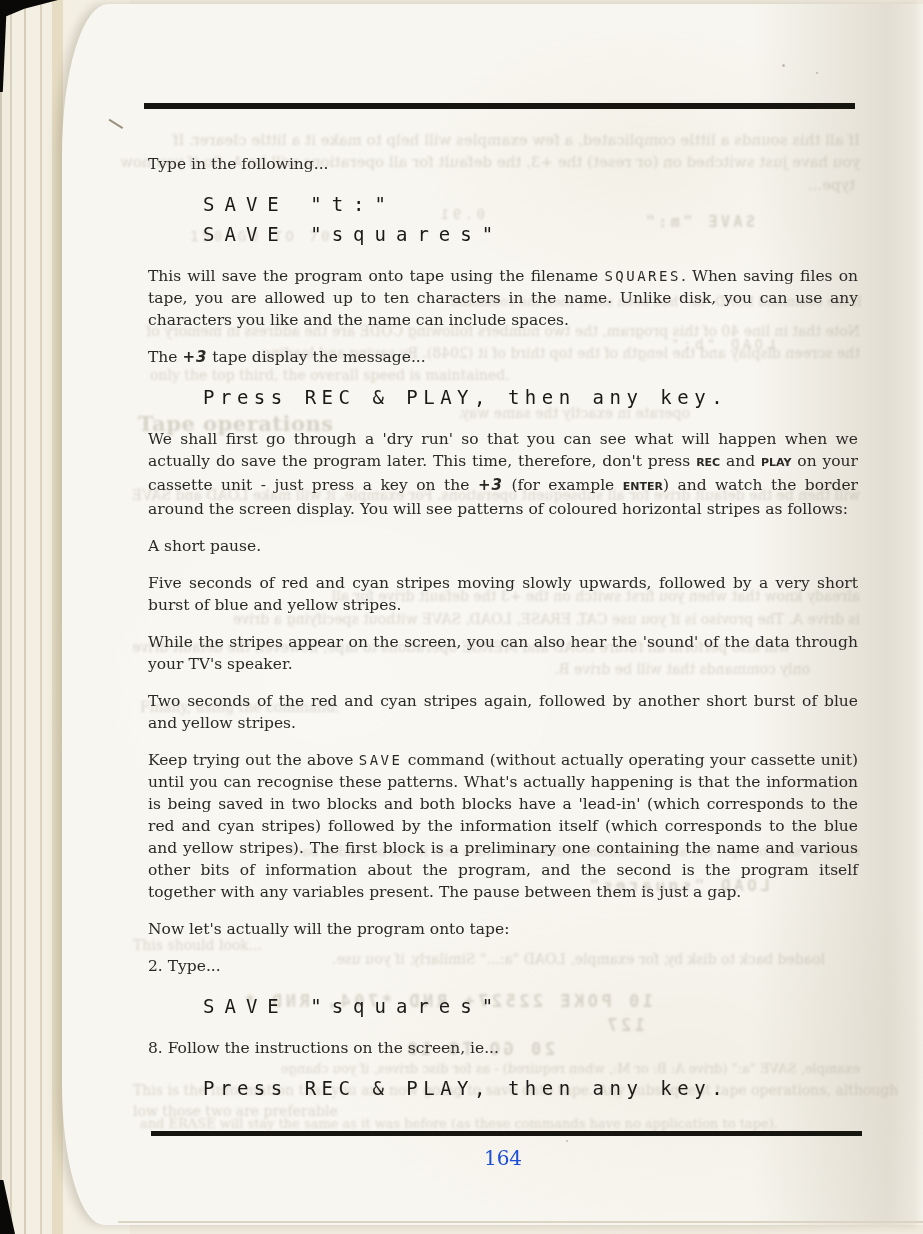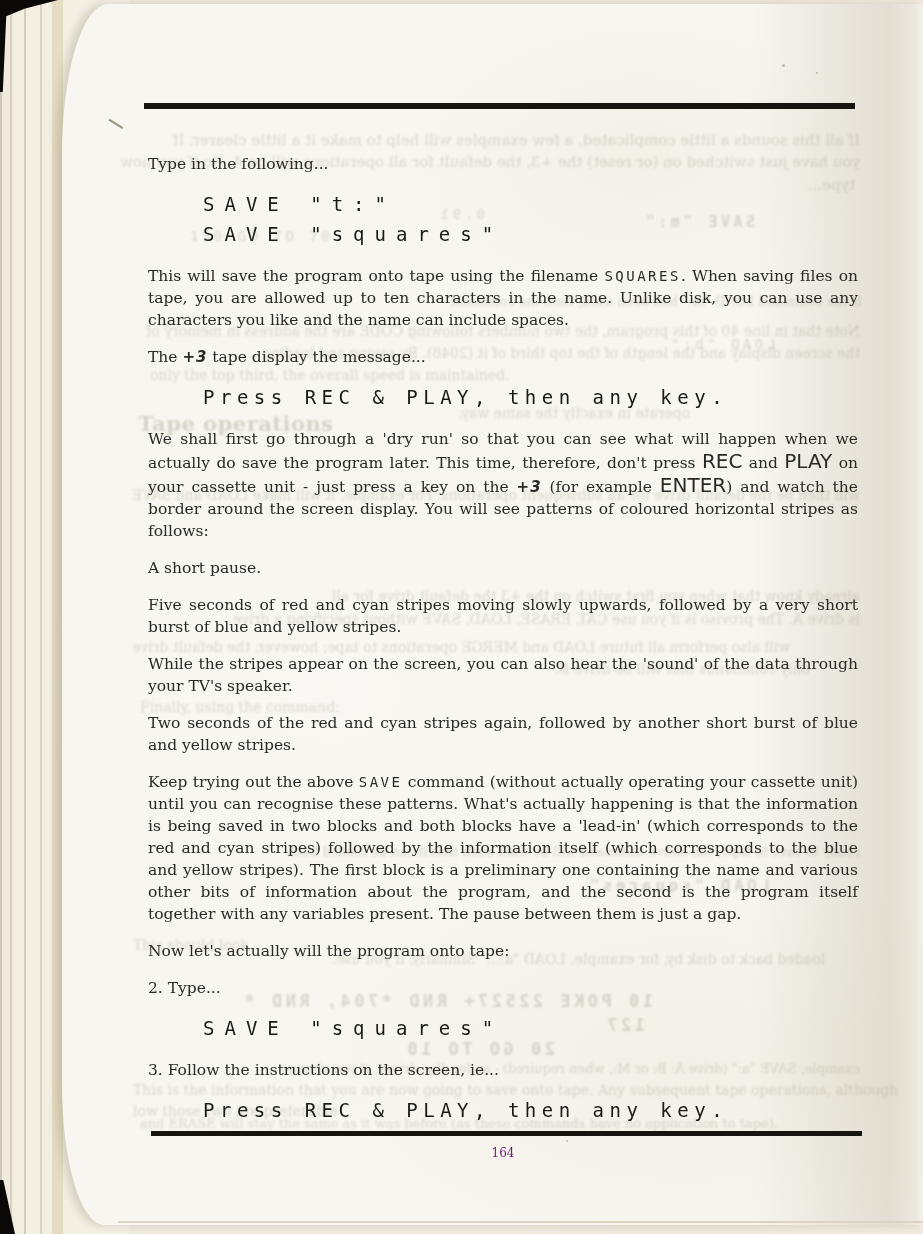--- a/index.html
+++ b/index.html
@@ -47,29 +47,29 @@
     transform:rotate(32deg);}
   .speck{position:absolute;width:3px;height:3px;border-radius:50%;background:#8e8672;opacity:.5;}
   
   .top-rule{position:absolute;left:144px;top:103px;width:711px;height:6px;background:#16150f;}
   .bottom-rule{position:absolute;left:151px;top:1131px;width:711px;height:5px;background:#16150f;}
   
   #content{position:absolute;left:148px;top:138px;width:710px;color:#2b2925;}
   .para{font-size:15.5px;line-height:22px;margin:15px 0 9px 0;}
   .para.just{text-align:justify;}
   .tok-mono{font-family:"DejaVu Sans Mono",monospace;font-weight:normal;font-size:14px;letter-spacing:2.5px;}
-  .tok-bold{font-family:"DejaVu Sans",sans-serif;font-weight:normal;font-size:20px;}
+  .tok-bold{font-family:"DejaVu Sans",sans-serif;font-weight:bold;font-size:11px;}
   .tok-plus3{font-family:"DejaVu Sans",sans-serif;font-weight:bold;font-style:italic;font-size:15px;letter-spacing:1px;}
   .codeblock{margin:14px 0 16px 55px;color:#1b1a16;}
   .codeblock .code-line{font-family:"DejaVu Sans Mono",monospace;font-size:19px;line-height:30px;white-space:nowrap;}
   .codeblock.wide .code-line{letter-spacing:10px;}
   .codeblock.norm .code-line{letter-spacing:5.5px;}
   
   .page-number{position:absolute;left:148px;top:1146px;width:710px;text-align:center;
-    font-size:12px;color:#701a75;}
+    font-size:20px;color:#1d4ed8;}
   
   #ghosts{position:absolute;inset:0;pointer-events:none;}
   .ghost{position:absolute;color:#8f8876;opacity:.30;filter:blur(1.1px);
     font-family:"DejaVu Serif",serif;white-space:nowrap;overflow:visible;}
   .ghost.m{transform:scaleX(-1);}
   .ghost.mono{font-family:"DejaVu Sans Mono",monospace;letter-spacing:3.5px;}
   .ghost.b{font-weight:bold;}
   .ghost.slab{font-weight:bold;letter-spacing:.5px;opacity:.32;}
 </style>
 </head>
@@ -129,21 +129,21 @@
     <div class="para"><span>A short pause.</span></div>
     <div class="para just"><span>Five seconds of red and cyan stripes moving slowly upwards, followed by a very short burst of blue and yellow stripes.</span></div>
     <div class="para just"><span>While the stripes appear on the screen, you can also hear the 'sound' of the data through your TV's speaker.</span></div>
     <div class="para just"><span>Two seconds of the red and cyan stripes again, followed by another short burst of blue and yellow stripes.</span></div>
     <div class="para just"><span>Keep trying out the above </span><span class="tok-mono">SAVE</span><span> command (without actually operating your cassette unit) until you can recognise these patterns. What's actually happening is that the information is being saved in two blocks and both blocks have a 'lead-in' (which corresponds to the red and cyan stripes) followed by the information itself (which corresponds to the blue and yellow stripes). The first block is a preliminary one containing the name and various other bits of information about the program, and the second is the program itself together with any variables present. The pause between them is just a gap.</span></div>
     <div class="para"><span>Now let's actually will the program onto tape:</span></div>
     <div class="para"><span>2. Type...</span></div>
     <div class="codeblock wide">
       <div class="code-line">SAVE "squares"</div>
     </div>
-    <div class="para"><span>3. Follow the instructions on the screen, ie...</span></div>
+    <div class="para"><span>8. Follow the instructions on the screen, ie...</span></div>
     <div class="codeblock norm">
       <div class="code-line">Press REC &amp; PLAY, then any key.</div>
     </div>
   </div>
 <div class="bottom-rule"></div>
 <div class="page-number">164</div>
 
 <div class="black-top-left"></div>
 <div class="black-left-strip"></div>
 <div class="black-bottom-left"></div>

